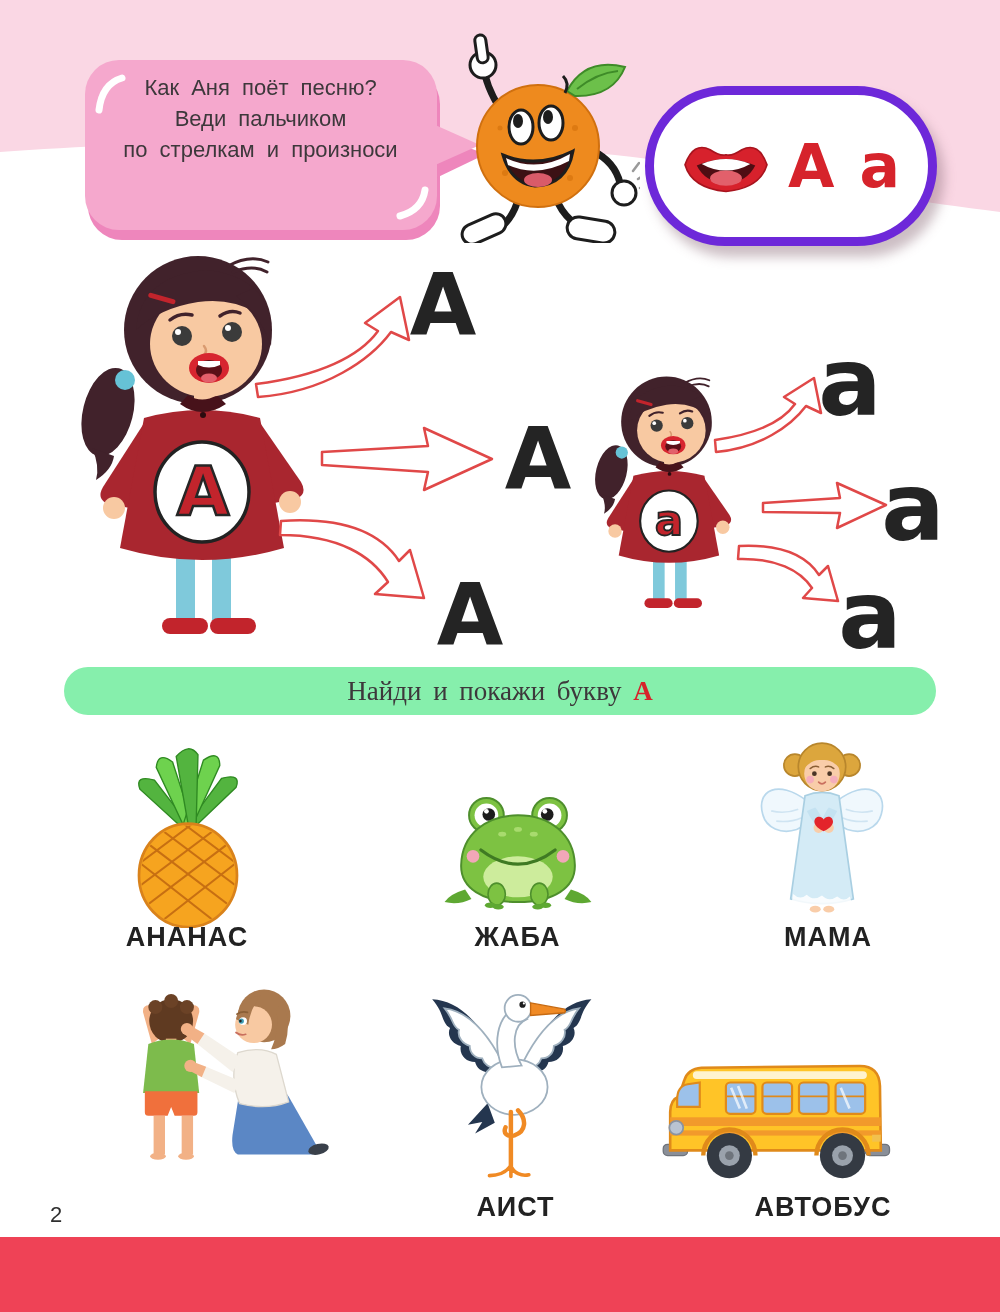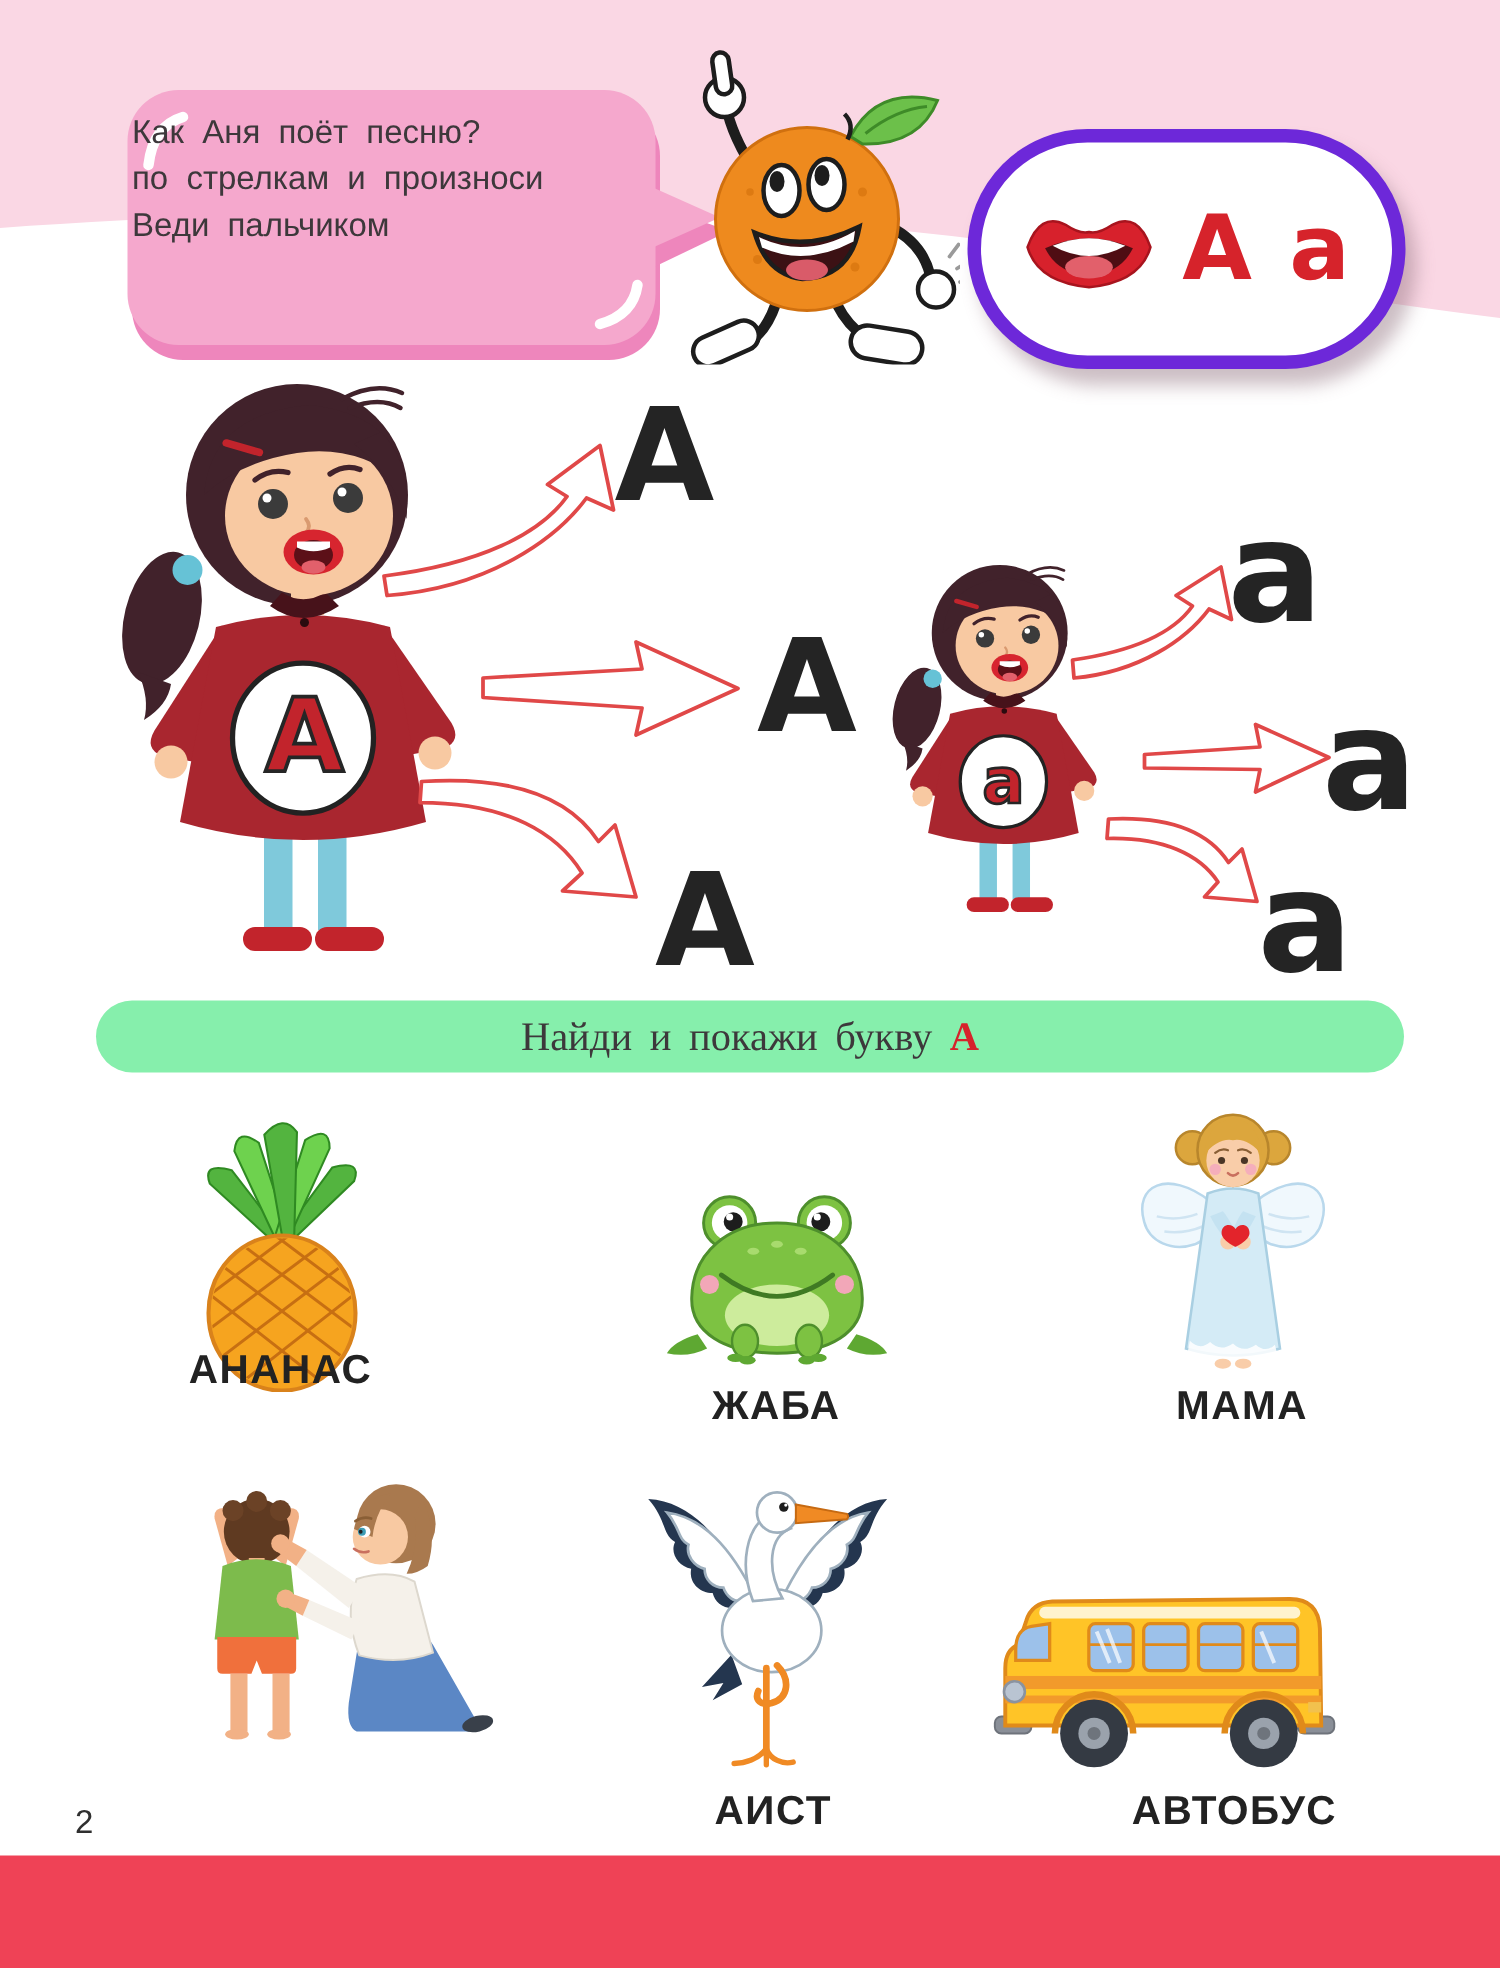--- a/index.html
+++ b/index.html
@@ -1,20 +1,20 @@
 <!DOCTYPE html>
 <html><head>
 <meta charset="utf-8">
 <style>
   html,body{margin:0;padding:0;background:#fff;}
   .page{position:relative;width:1000px;height:1312px;background:#ffffff;overflow:hidden;
         font-family:"Liberation Sans",sans-serif;}
   .abs{position:absolute;}
   
-  .bubble-text{left:88px;top:72px;width:345px;color:#3d383b;
+  .bubble-text{left:88px;top:72px;width:345px;text-align:center;color:#3d383b;
     font-size:22px;line-height:31px;word-spacing:6px;}
   .red-letter{color:#d6232b;font-weight:700;}
   
   .pill{left:645px;top:86px;width:274px;height:142px;background:#fff;border:9px solid #6d28d9;
     border-radius:80px;display:flex;align-items:center;justify-content:center;gap:16px;
     box-shadow:7px 11px 12px rgba(141,110,125,.45);}
   .pill-letters{font-family:"DejaVu Sans",sans-serif;font-weight:700;font-size:60px;
     color:#d6232b;letter-spacing:2px;white-space:pre;}
   
   .big-letter{font-family:"DejaVu Sans",sans-serif;font-weight:700;color:#242424;
@@ -47,22 +47,22 @@
   <svg class="abs" style="left:70;top:48px;left:70px" width="430" height="205" viewBox="0 0 430 205">
     <rect x="18" y="22" width="352" height="170" rx="34" fill="#ee86bc"></rect>
     <polygon points="366,88 416,106 366,130" fill="#ee86bc"></polygon>
     <rect x="15" y="12" width="352" height="170" rx="34" fill="#f5a8cd"></rect>
     <polygon points="363,76 410,97 363,118" fill="#f5a8cd"></polygon>
     <path d="M52,30 Q32,36 29,62" stroke="#ffffff" stroke-width="7" fill="none" stroke-linecap="round"></path>
     <path d="M330,168 Q352,162 355,142" stroke="#ffffff" stroke-width="7" fill="none" stroke-linecap="round"></path>
   </svg>
   <div class="abs bubble-text">
     <div>Как Аня поёт песню?</div>
+    <div>Веди пальчиком</div>
     <div>по стрелкам и произноси</div>
-    <div>Веди пальчиком</div>
   </div>
 
   <svg class="abs" style="left:425px;top:33px" width="215" height="210" viewBox="0 0 215 210">
     <path d="M86,92 C74,76 64,58 60,42" stroke="#1d1d1d" stroke-width="7" fill="none" stroke-linecap="round"></path>
     <circle cx="58" cy="32" r="13" fill="#fff" stroke="#1d1d1d" stroke-width="3"></circle>
     <rect x="51" y="2" width="11" height="28" rx="5.5" fill="#fff" stroke="#1d1d1d" stroke-width="3" transform="rotate(-8 56 16)"></rect>
     <path d="M168,118 C184,126 192,138 195,150" stroke="#1d1d1d" stroke-width="7" fill="none" stroke-linecap="round"></path>
     <path d="M92,170 C88,182 82,190 74,196" stroke="#1d1d1d" stroke-width="7" fill="none" stroke-linecap="round"></path>
     <path d="M133,170 C139,182 146,188 152,192" stroke="#1d1d1d" stroke-width="7" fill="none" stroke-linecap="round"></path>
     <circle cx="113" cy="113" r="61" fill="#ee8a1e" stroke="#d0700f" stroke-width="2"></circle>
@@ -174,21 +174,21 @@
     <path d="M75,90 L62,16 Q76,0 86,14 L84,90 Z" fill="#53b43f" stroke="#2f8a22" stroke-width="1.5"></path>
     <ellipse cx="75" cy="147" rx="54" ry="57" fill="#f6a41f" stroke="#d9821b" stroke-width="3"></ellipse>
     <clipPath id="pine-clip">
         <ellipse cx="75" cy="147" rx="52" ry="55"></ellipse>
       </clipPath>
     <g clip-path="url(#pine-clip)" stroke="#c76f12" stroke-width="2.2">
       <path d="M5,120 L120,210 M15,100 L140,195 M30,85 L150,175 M50,75 L150,150 M75,70 L150,125"></path>
       <path d="M145,120 L30,210 M135,100 L10,195 M120,85 L0,175 M100,75 L0,150 M75,70 L0,125"></path>
     </g>
   </svg>
-  <div class="abs word-label" style="left:92px;top:898px;width:190px">АНАНАС</div>
+  <div class="abs word-label" style="left:92px;top:922px;width:190px">АНАНАС</div>
 
   <svg class="abs" style="left:443px;top:780px" width="150" height="140" viewBox="0 0 190 152">
     <path d="M28,126 q-20,6 -26,16 q18,4 34,-4 z" fill="#5ea832"></path>
     <path d="M162,126 q20,6 26,16 q-18,4 -34,-4 z" fill="#5ea832"></path>
     <circle cx="55" cy="32" r="22" fill="#7dc242" stroke="#4e8f2c" stroke-width="2.5"></circle>
     <circle cx="135" cy="32" r="22" fill="#7dc242" stroke="#4e8f2c" stroke-width="2.5"></circle>
     <circle cx="55" cy="32" r="15" fill="#ffffff"></circle>
       <circle cx="135" cy="32" r="15" fill="#ffffff"></circle>
     <circle cx="58" cy="31" r="8" fill="#1d1d1d"></circle>
       <circle cx="132" cy="31" r="8" fill="#1d1d1d"></circle>

